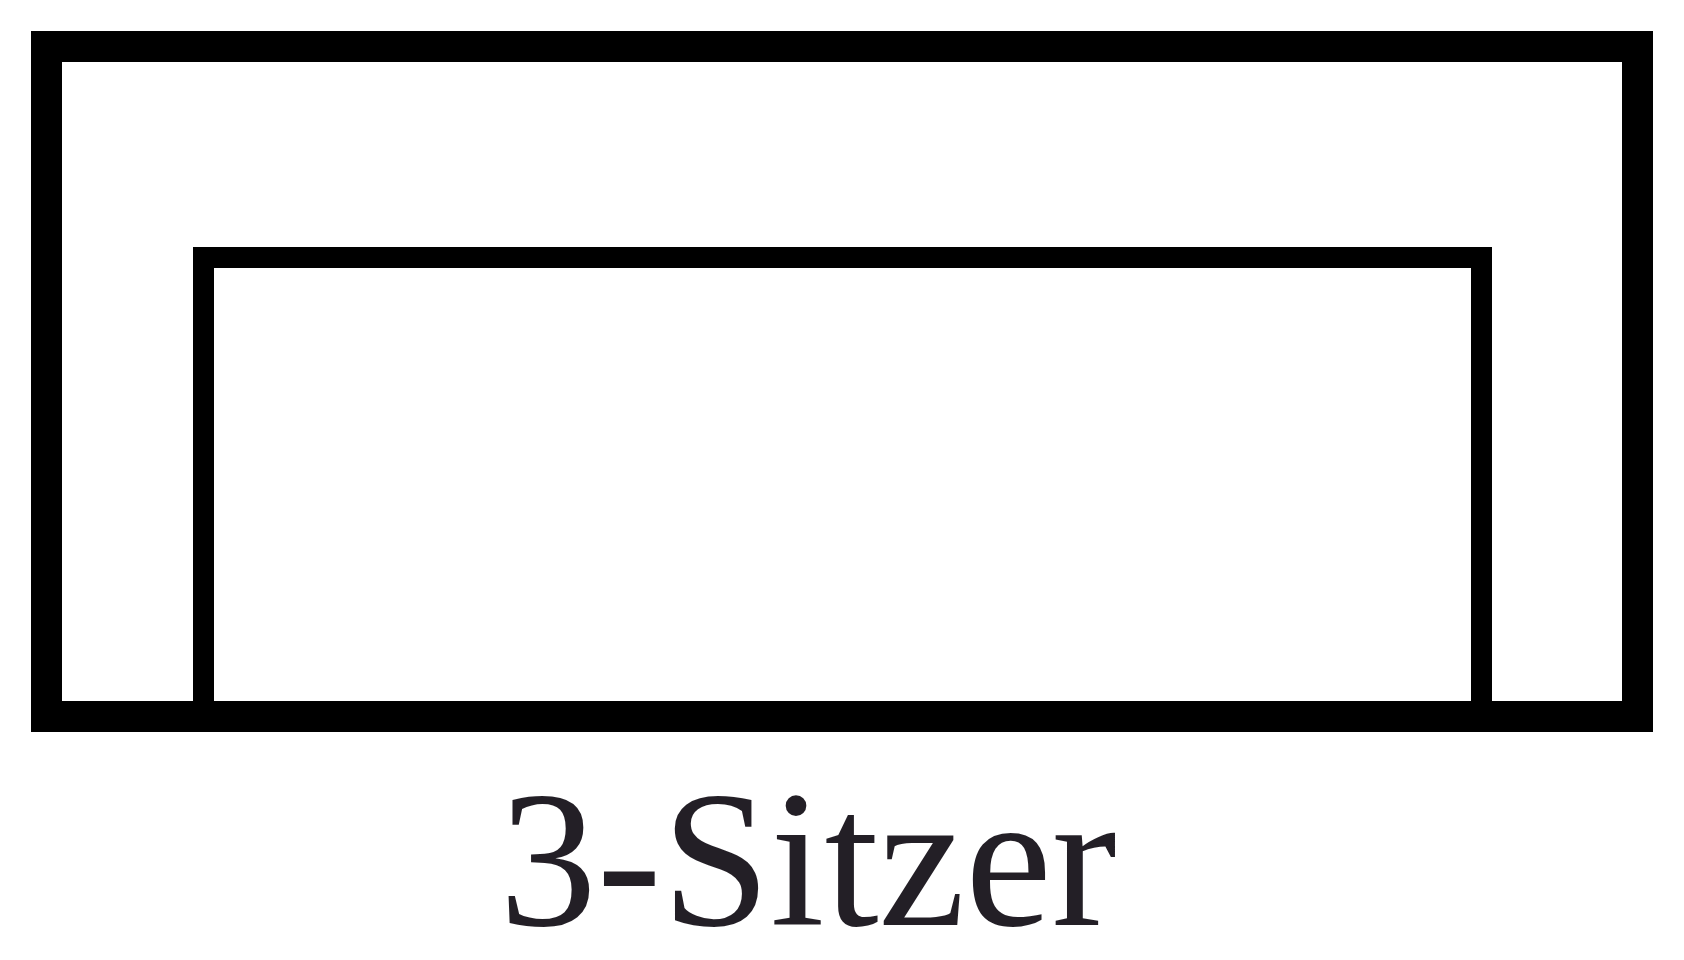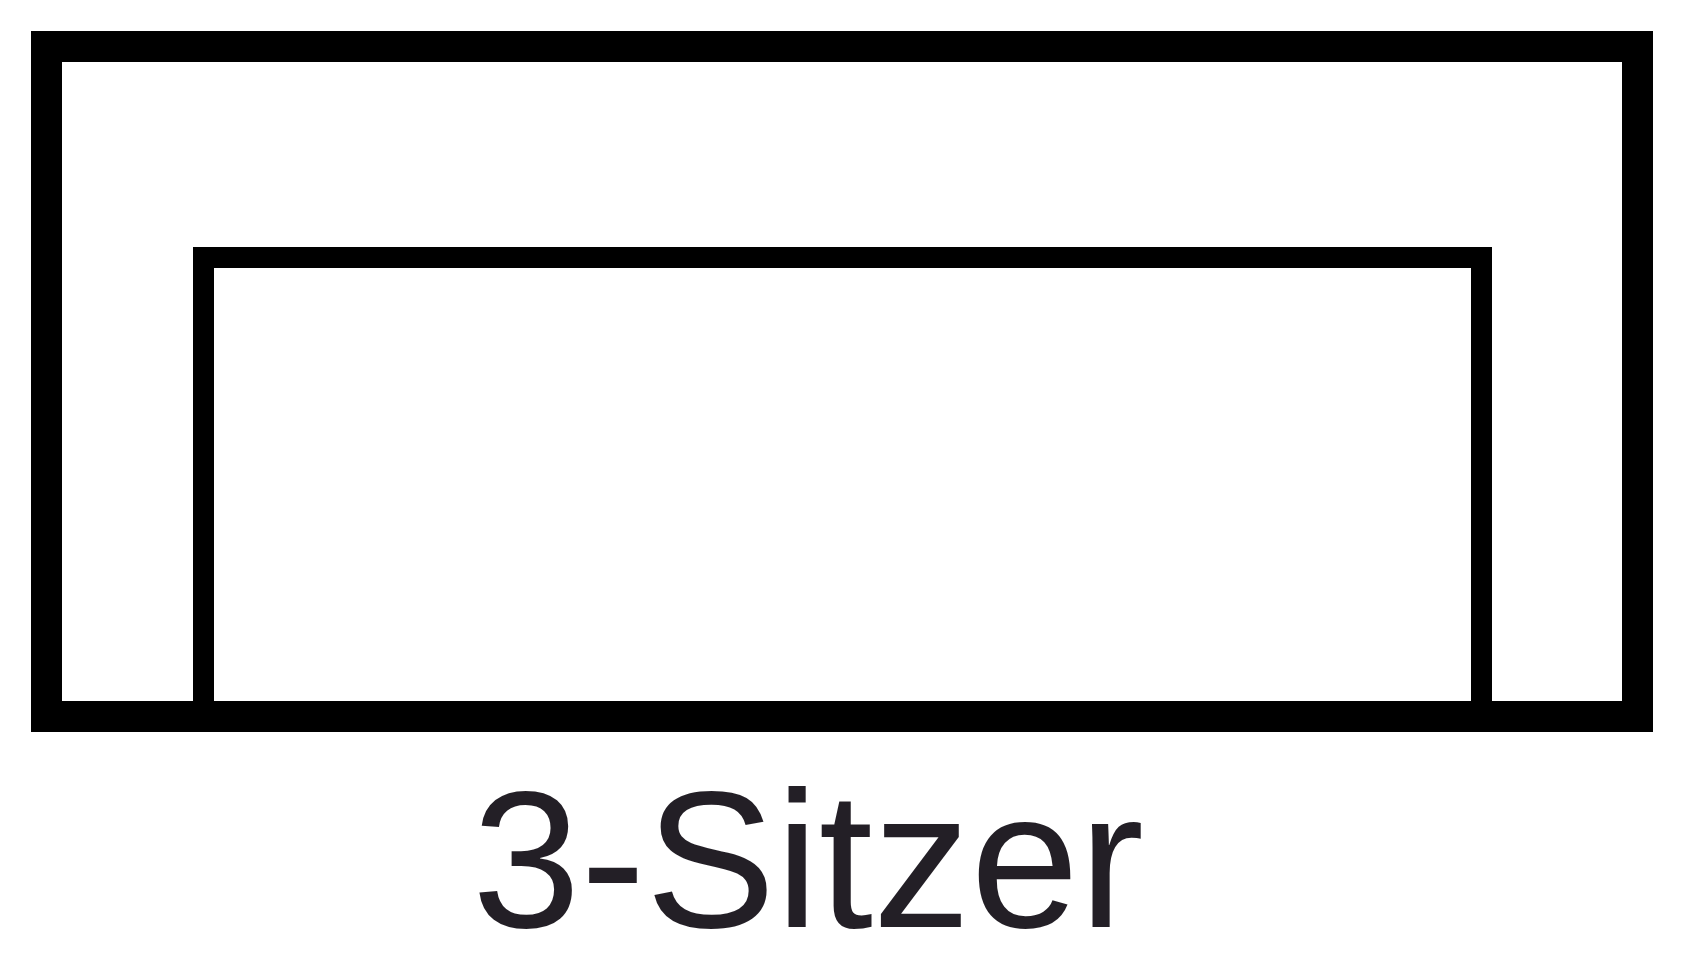--- a/index.html
+++ b/index.html
@@ -5,21 +5,21 @@
   html, body {
     margin: 0;
     padding: 0;
   }
   .stage {
     position: relative;
     width: 1684px;
     height: 960px;
     background: var(--bg, #ffffff);
     overflow: hidden;
-    font-family: Liberation Sans, sans-serif;
+    font-family: Liberation Serif, serif;
   }
   
   .sofa-outer {
     position: absolute;
     left: 31px;
     top: 31px;
     width: 1622px;
     height: 701px;
     border: 31px solid var(--outline, #000000);
     box-sizing: border-box;

